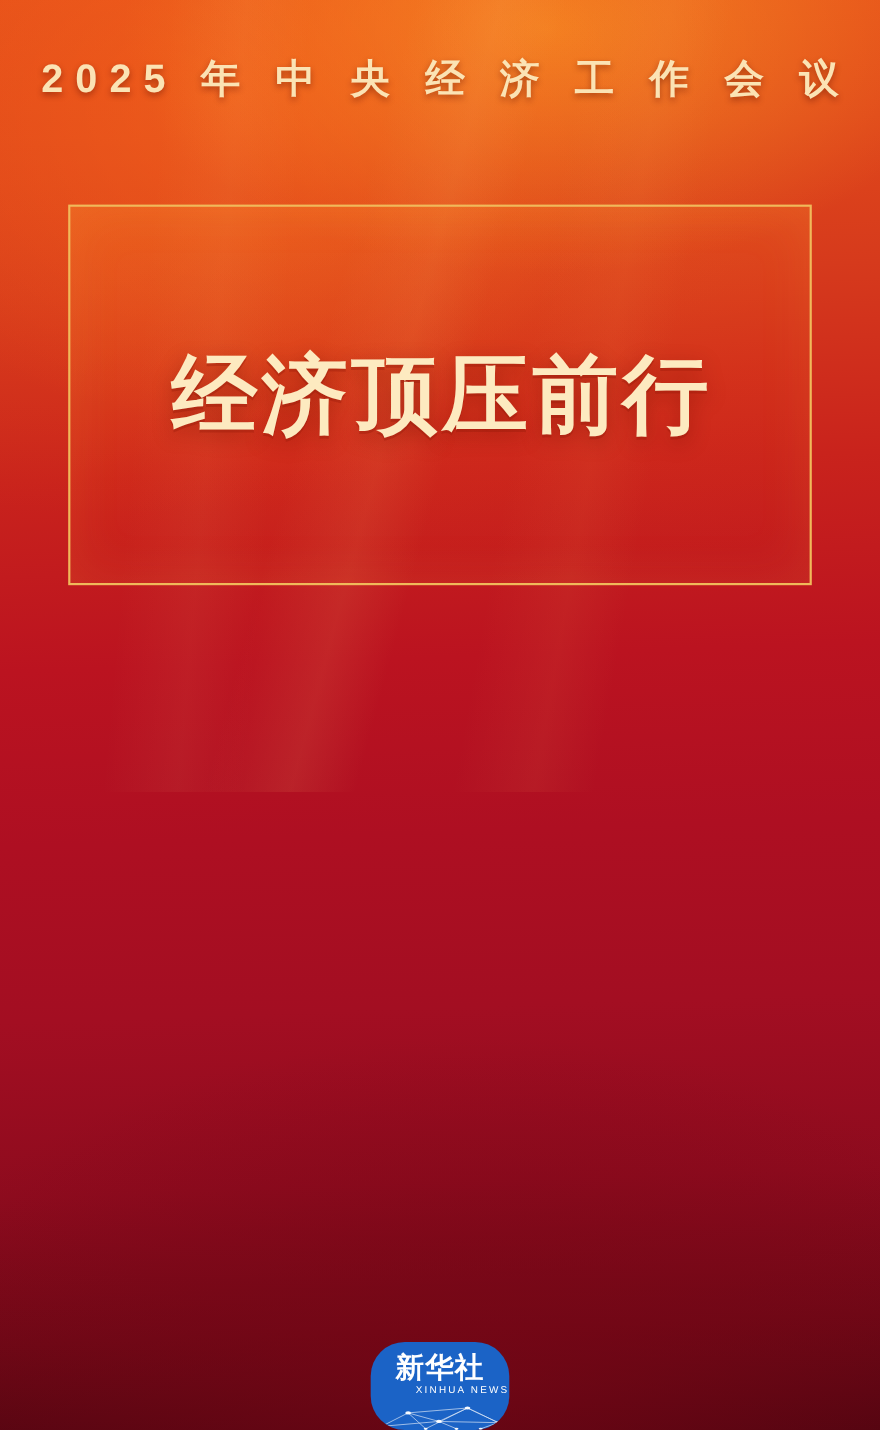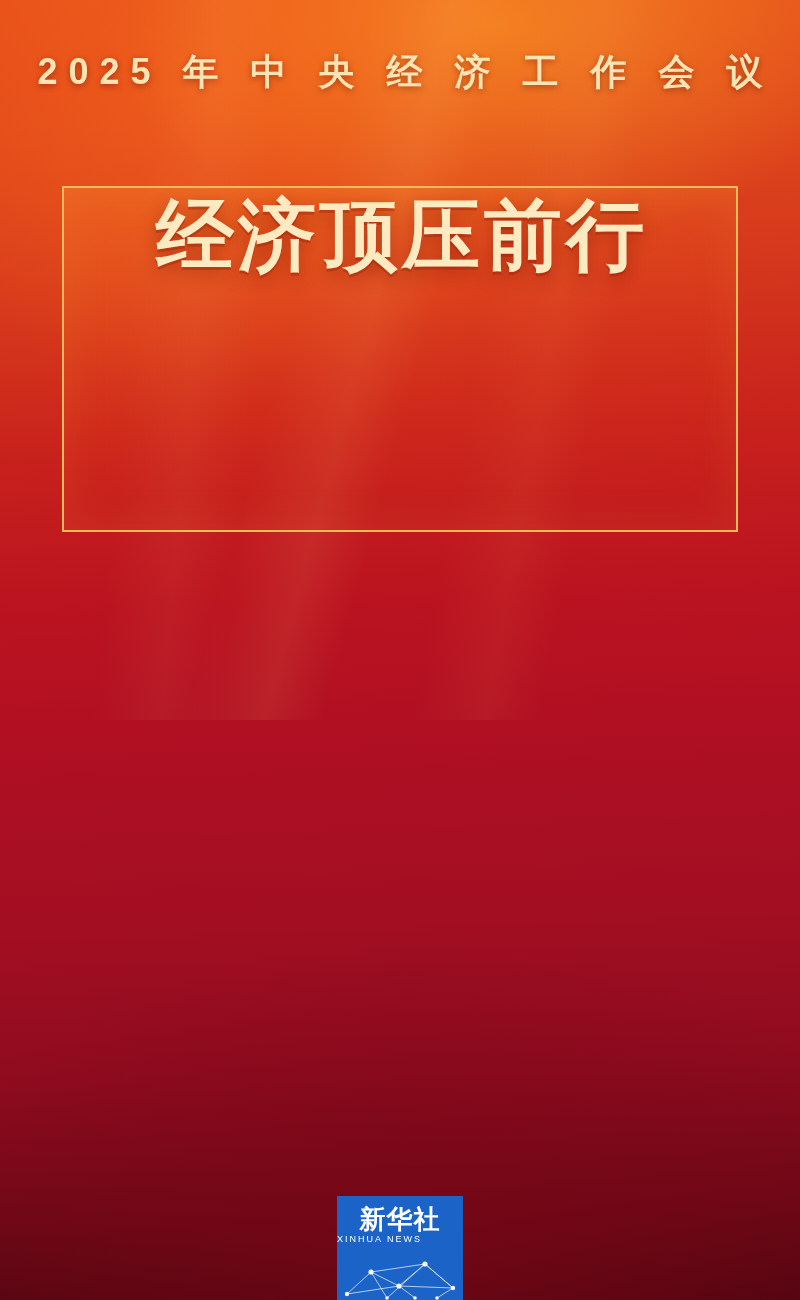--- a/index.html
+++ b/index.html
@@ -76,20 +76,21 @@
     top: 186px;
     width: 676px;
     height: 346px;
     box-sizing: border-box;
     border: 2px solid #f0b95a;
     background: linear-gradient(170deg, rgba(255,150,40,0.22) 0%, rgba(255,90,20,0.10) 55%, rgba(190,30,25,0.05) 100%);
     box-shadow: inset 0 0 46px rgba(255,170,70,0.14);
     display: flex;
     flex-direction: column;
     align-items: center;
+    justify-content: center;
   }
   .headline-line {
     color: #fdeac0;
     font-size: 78px;
     font-weight: bold;
     letter-spacing: 4px;
     text-indent: 4px;
     line-height: 1.22;
     text-shadow:
       0 3px 0 rgba(150,25,10,0.35),
@@ -116,37 +117,38 @@
     width: 92px;
   }
 
   
   .logo {
     position: absolute;
     left: 50%;
     transform: translateX(-50%);
     bottom: 0;
     width: 126px;
-    height: 104px;
+    height: 80px;
     background: #1b63c6;
     overflow: hidden;
+    border-radius: 31px;
   }
   .logo-cn {
     position: absolute;
     top: 6px; left: 0; right: 0;
     text-align: center;
     color: #ffffff;
     font-size: 26px;
     font-weight: bold;
     letter-spacing: 1px;
   }
   .logo-en {
     position: absolute;
     top: 38px; left: 0; right: 0;
-    text-align: left;
+    text-align: right;
     color: #ffffff;
     font-size: 9px;
     letter-spacing: 2px;
   }
   .logo-net {
     position: absolute;
     left: 0; right: 0; bottom: 0; top: 50px;
   }
   .logo-net svg { display: block; width: 100%; height: 100%; }
 </style>

